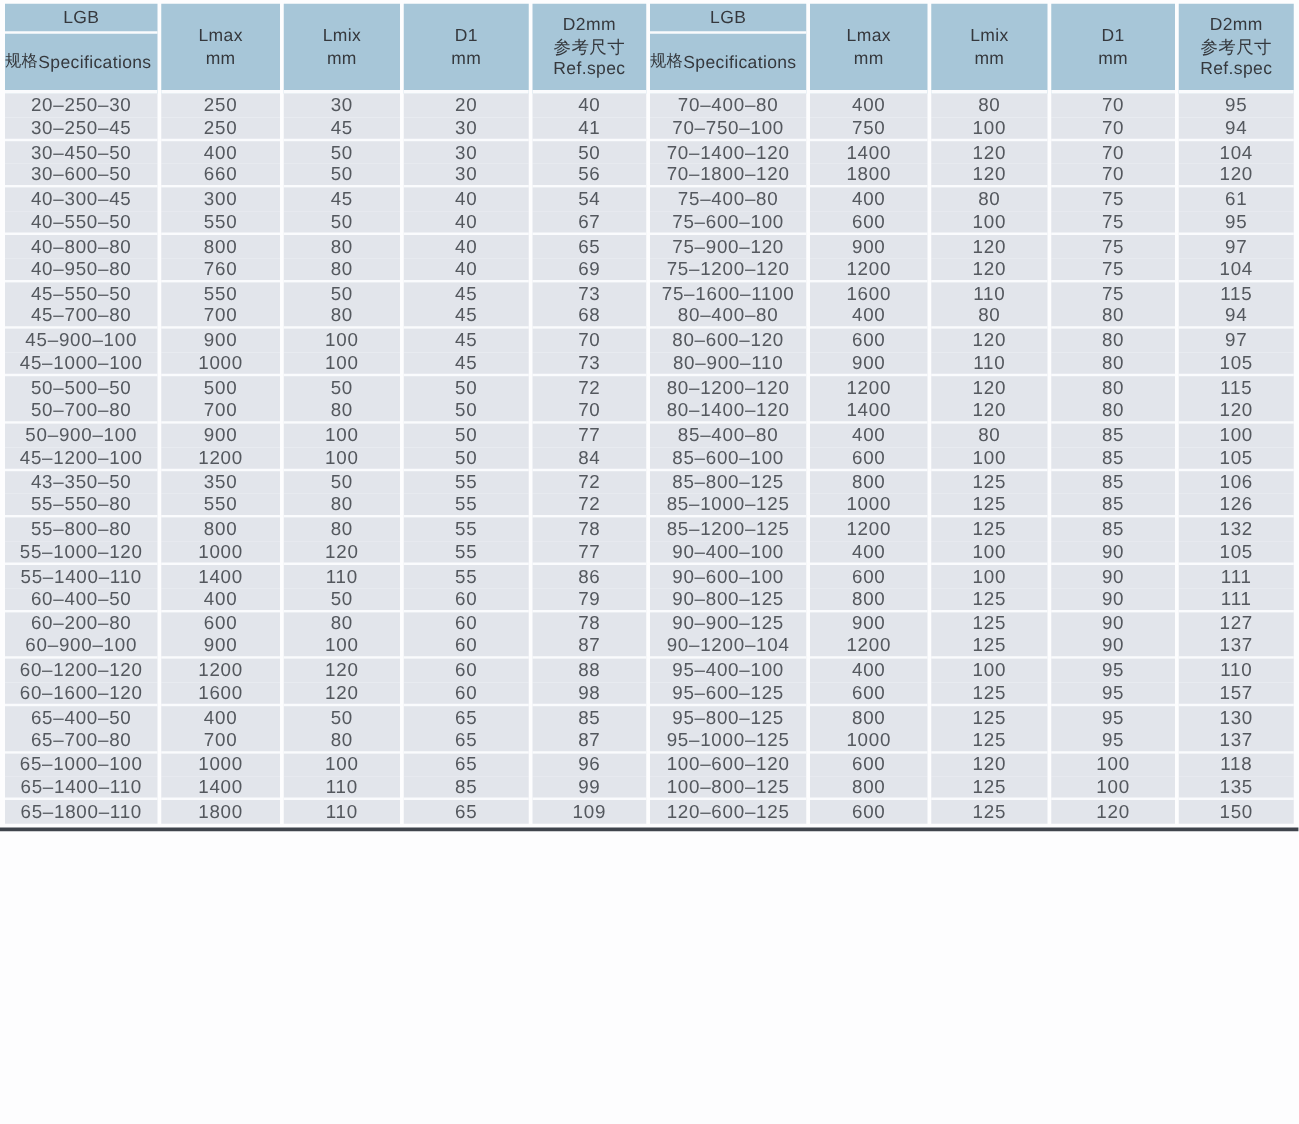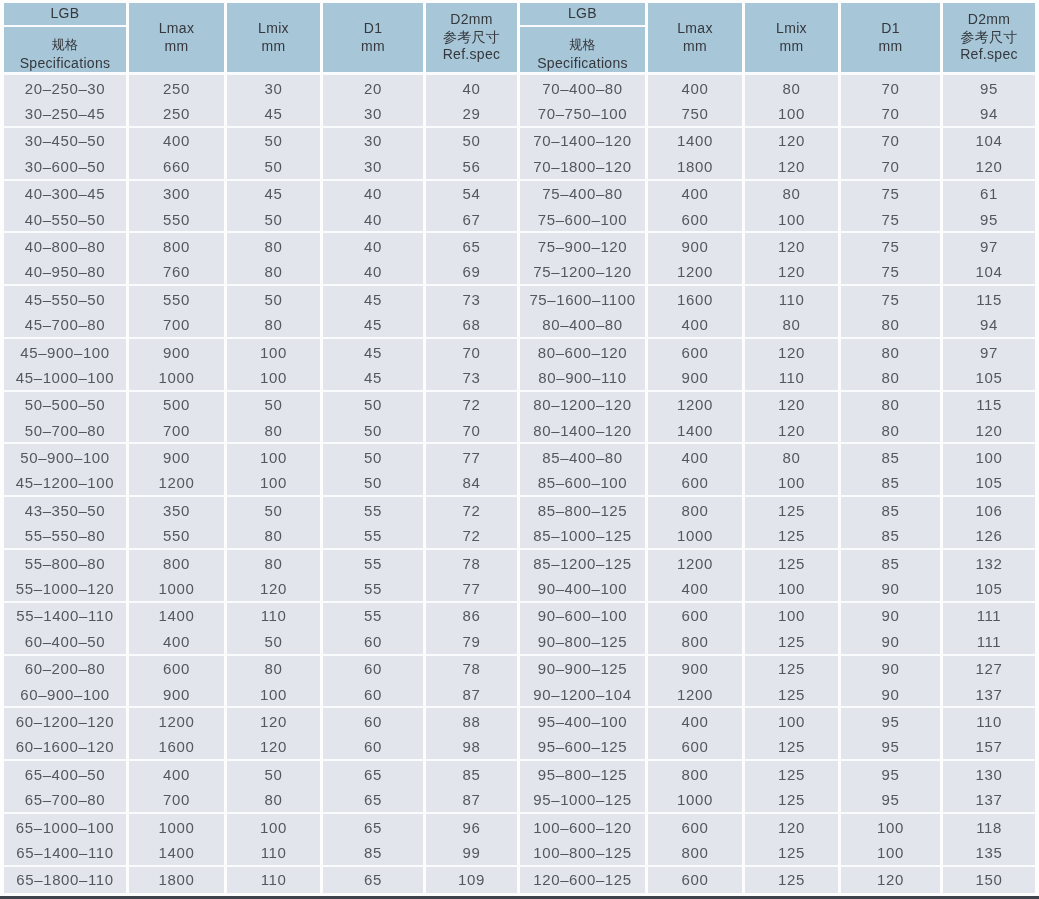--- a/index.html
+++ b/index.html
@@ -17,21 +17,21 @@
   .page{
     width:1039px;height:899px;
     background:var(--page-bg);
     position:relative;
     overflow:hidden;
   }
   .table-wrap{
     padding:3px 4px 0 4px;
   }
   .grid{
-    width:1031px;height:890px;
+    width:1031px;height:656px;
     display:grid;
     grid-template-columns:122px 95px 93px 100px 91px 125px 94px 93px 99px 92px;
     grid-template-rows:72px repeat(31,1fr);
     column-gap:3px;
     background:var(--page-bg);
   }
   .cell{
     display:flex;align-items:center;justify-content:center;
     text-align:center;
   }
@@ -49,21 +49,21 @@
     padding:0;
   }
   .hdr-spec-top{
     height:24px;flex:none;
     display:flex;align-items:center;justify-content:center;
     border-bottom:2px solid var(--sep);
     font-size:14px;
   }
   .hdr-spec-bot{
     flex:1;
-    display:flex;flex-direction:column;align-items:center;justify-content:flex-end;
+    display:flex;flex-direction:row;align-items:center;justify-content:flex-start;
     line-height:1.3;
   }
   .hdr-spec-bot .cn{font-size:13px;}
   .body-cell{
     background:var(--band);
     color:var(--body-text);
     font-size:15px;
     letter-spacing:.6px;
   }
   .pair-end{
@@ -133,21 +133,21 @@
         <div class="cell body-cell">40</div>
         <div class="cell body-cell">70–400–80</div>
         <div class="cell body-cell">400</div>
         <div class="cell body-cell">80</div>
         <div class="cell body-cell">70</div>
         <div class="cell body-cell">95</div>
         <div class="cell body-cell pair-end">30–250–45</div>
         <div class="cell body-cell pair-end">250</div>
         <div class="cell body-cell pair-end">45</div>
         <div class="cell body-cell pair-end">30</div>
-        <div class="cell body-cell pair-end">29</div>
+        <div class="cell body-cell pair-end">41</div>
         <div class="cell body-cell pair-end">70–750–100</div>
         <div class="cell body-cell pair-end">750</div>
         <div class="cell body-cell pair-end">100</div>
         <div class="cell body-cell pair-end">70</div>
         <div class="cell body-cell pair-end">94</div>
         <div class="cell body-cell">30–450–50</div>
         <div class="cell body-cell">400</div>
         <div class="cell body-cell">50</div>
         <div class="cell body-cell">30</div>
         <div class="cell body-cell">50</div>

